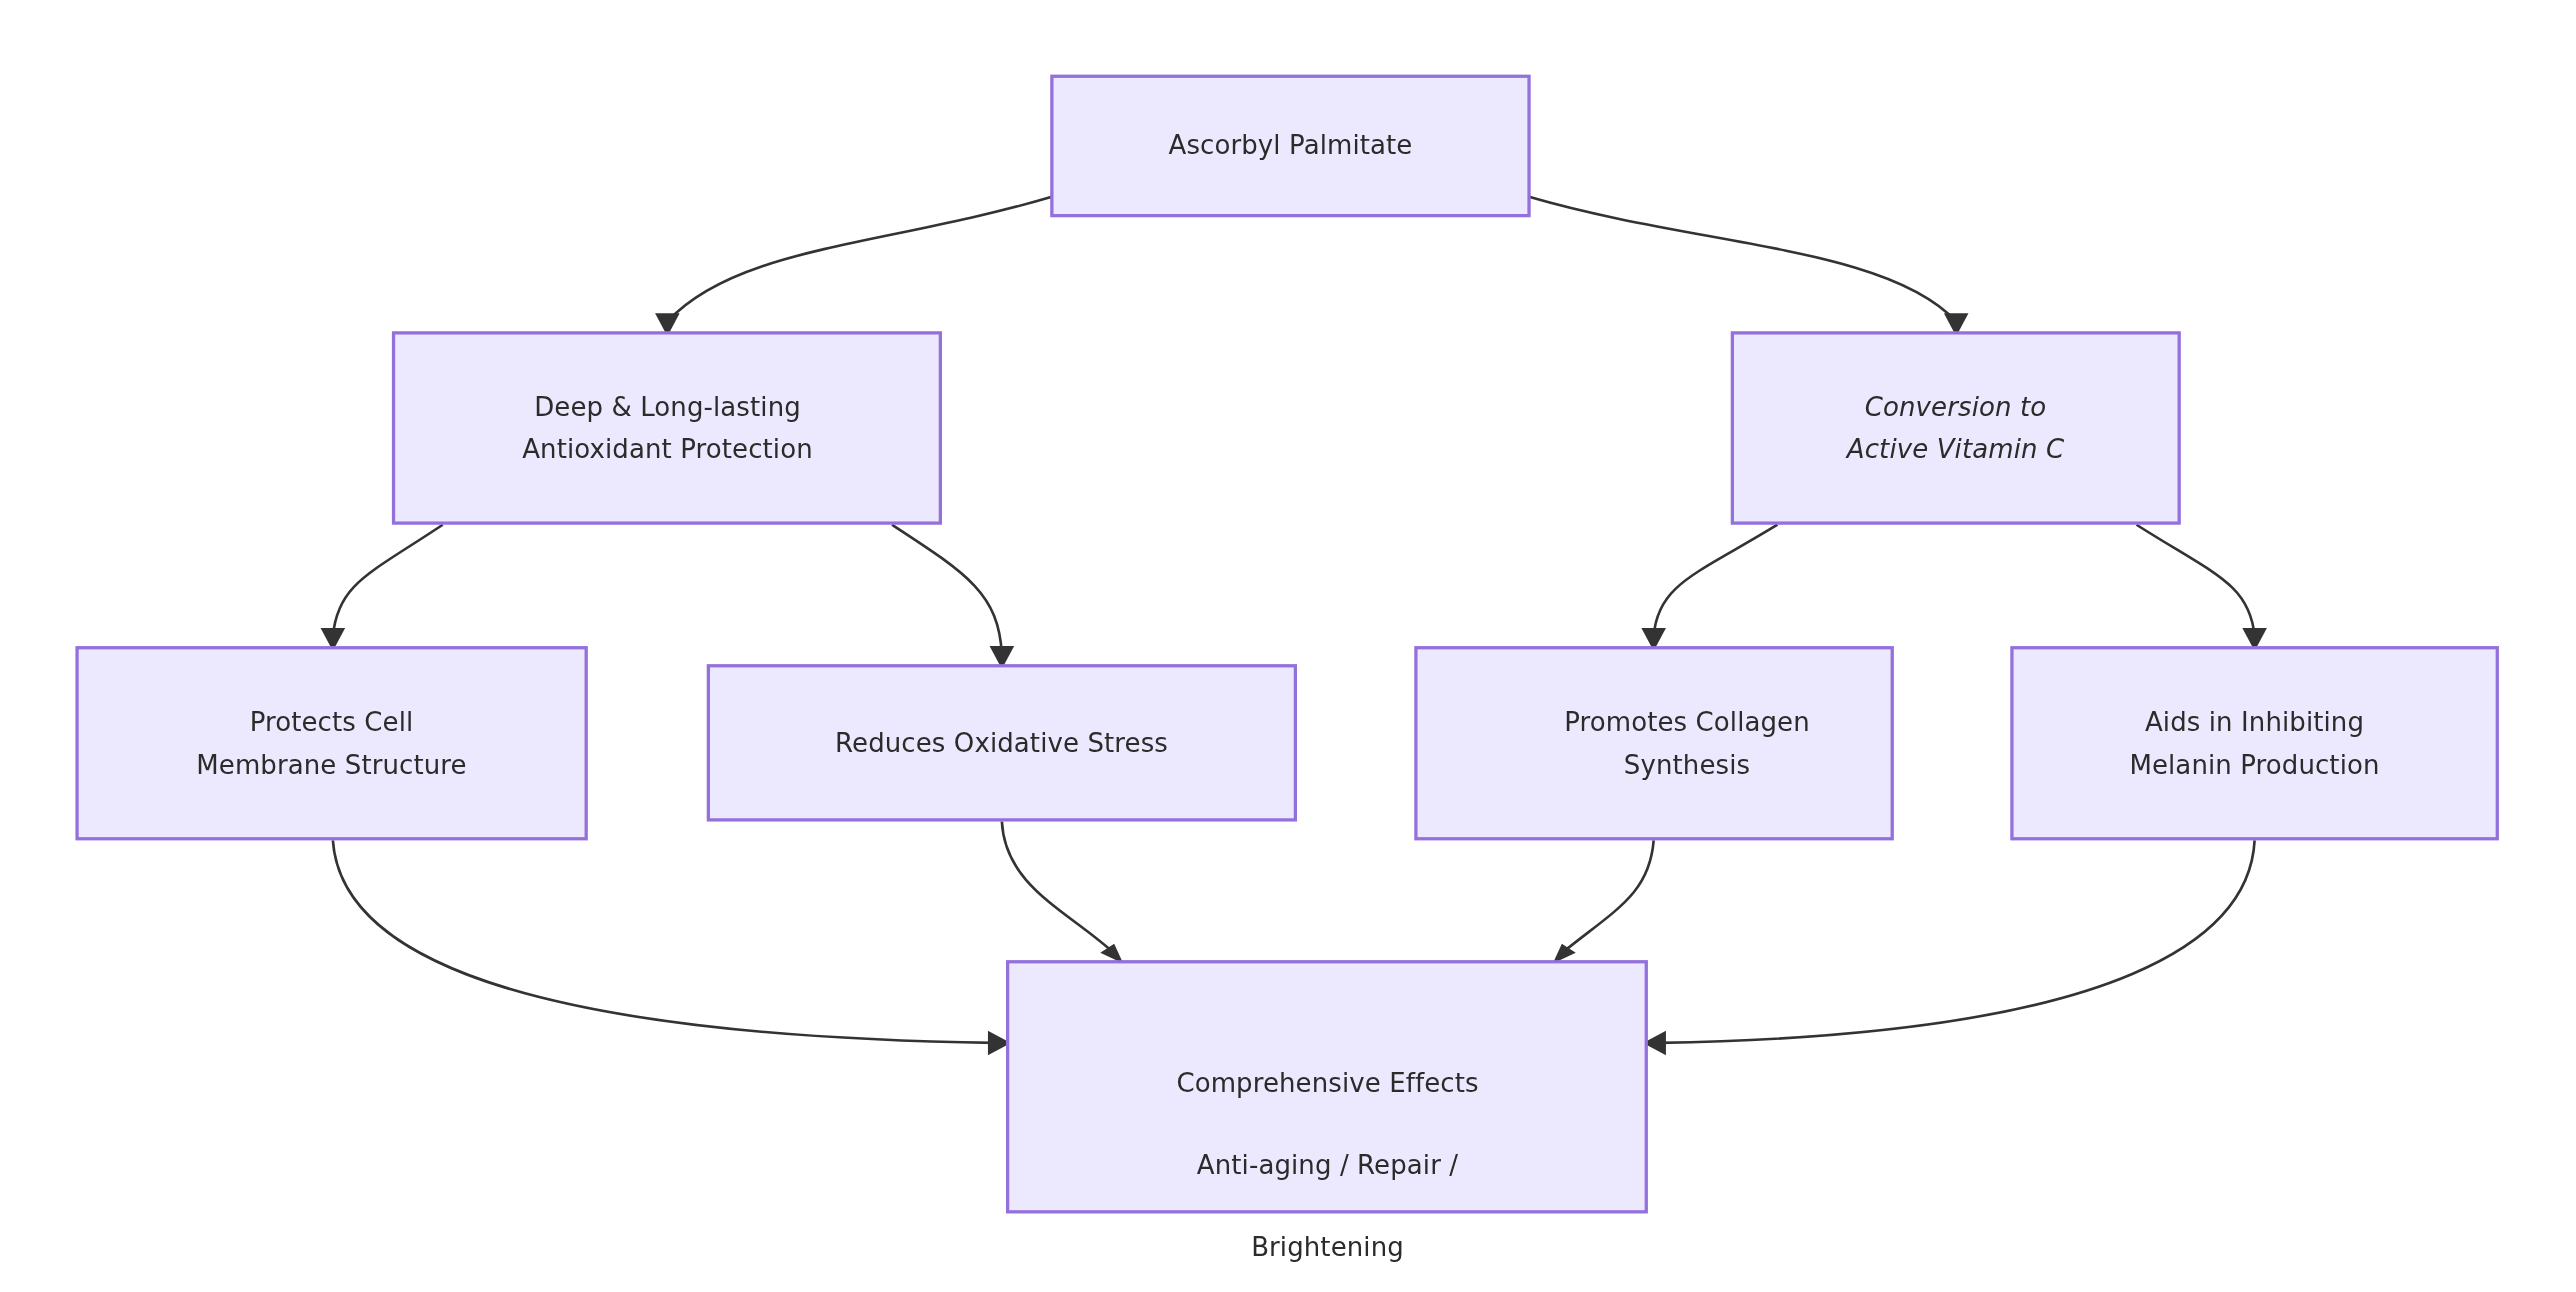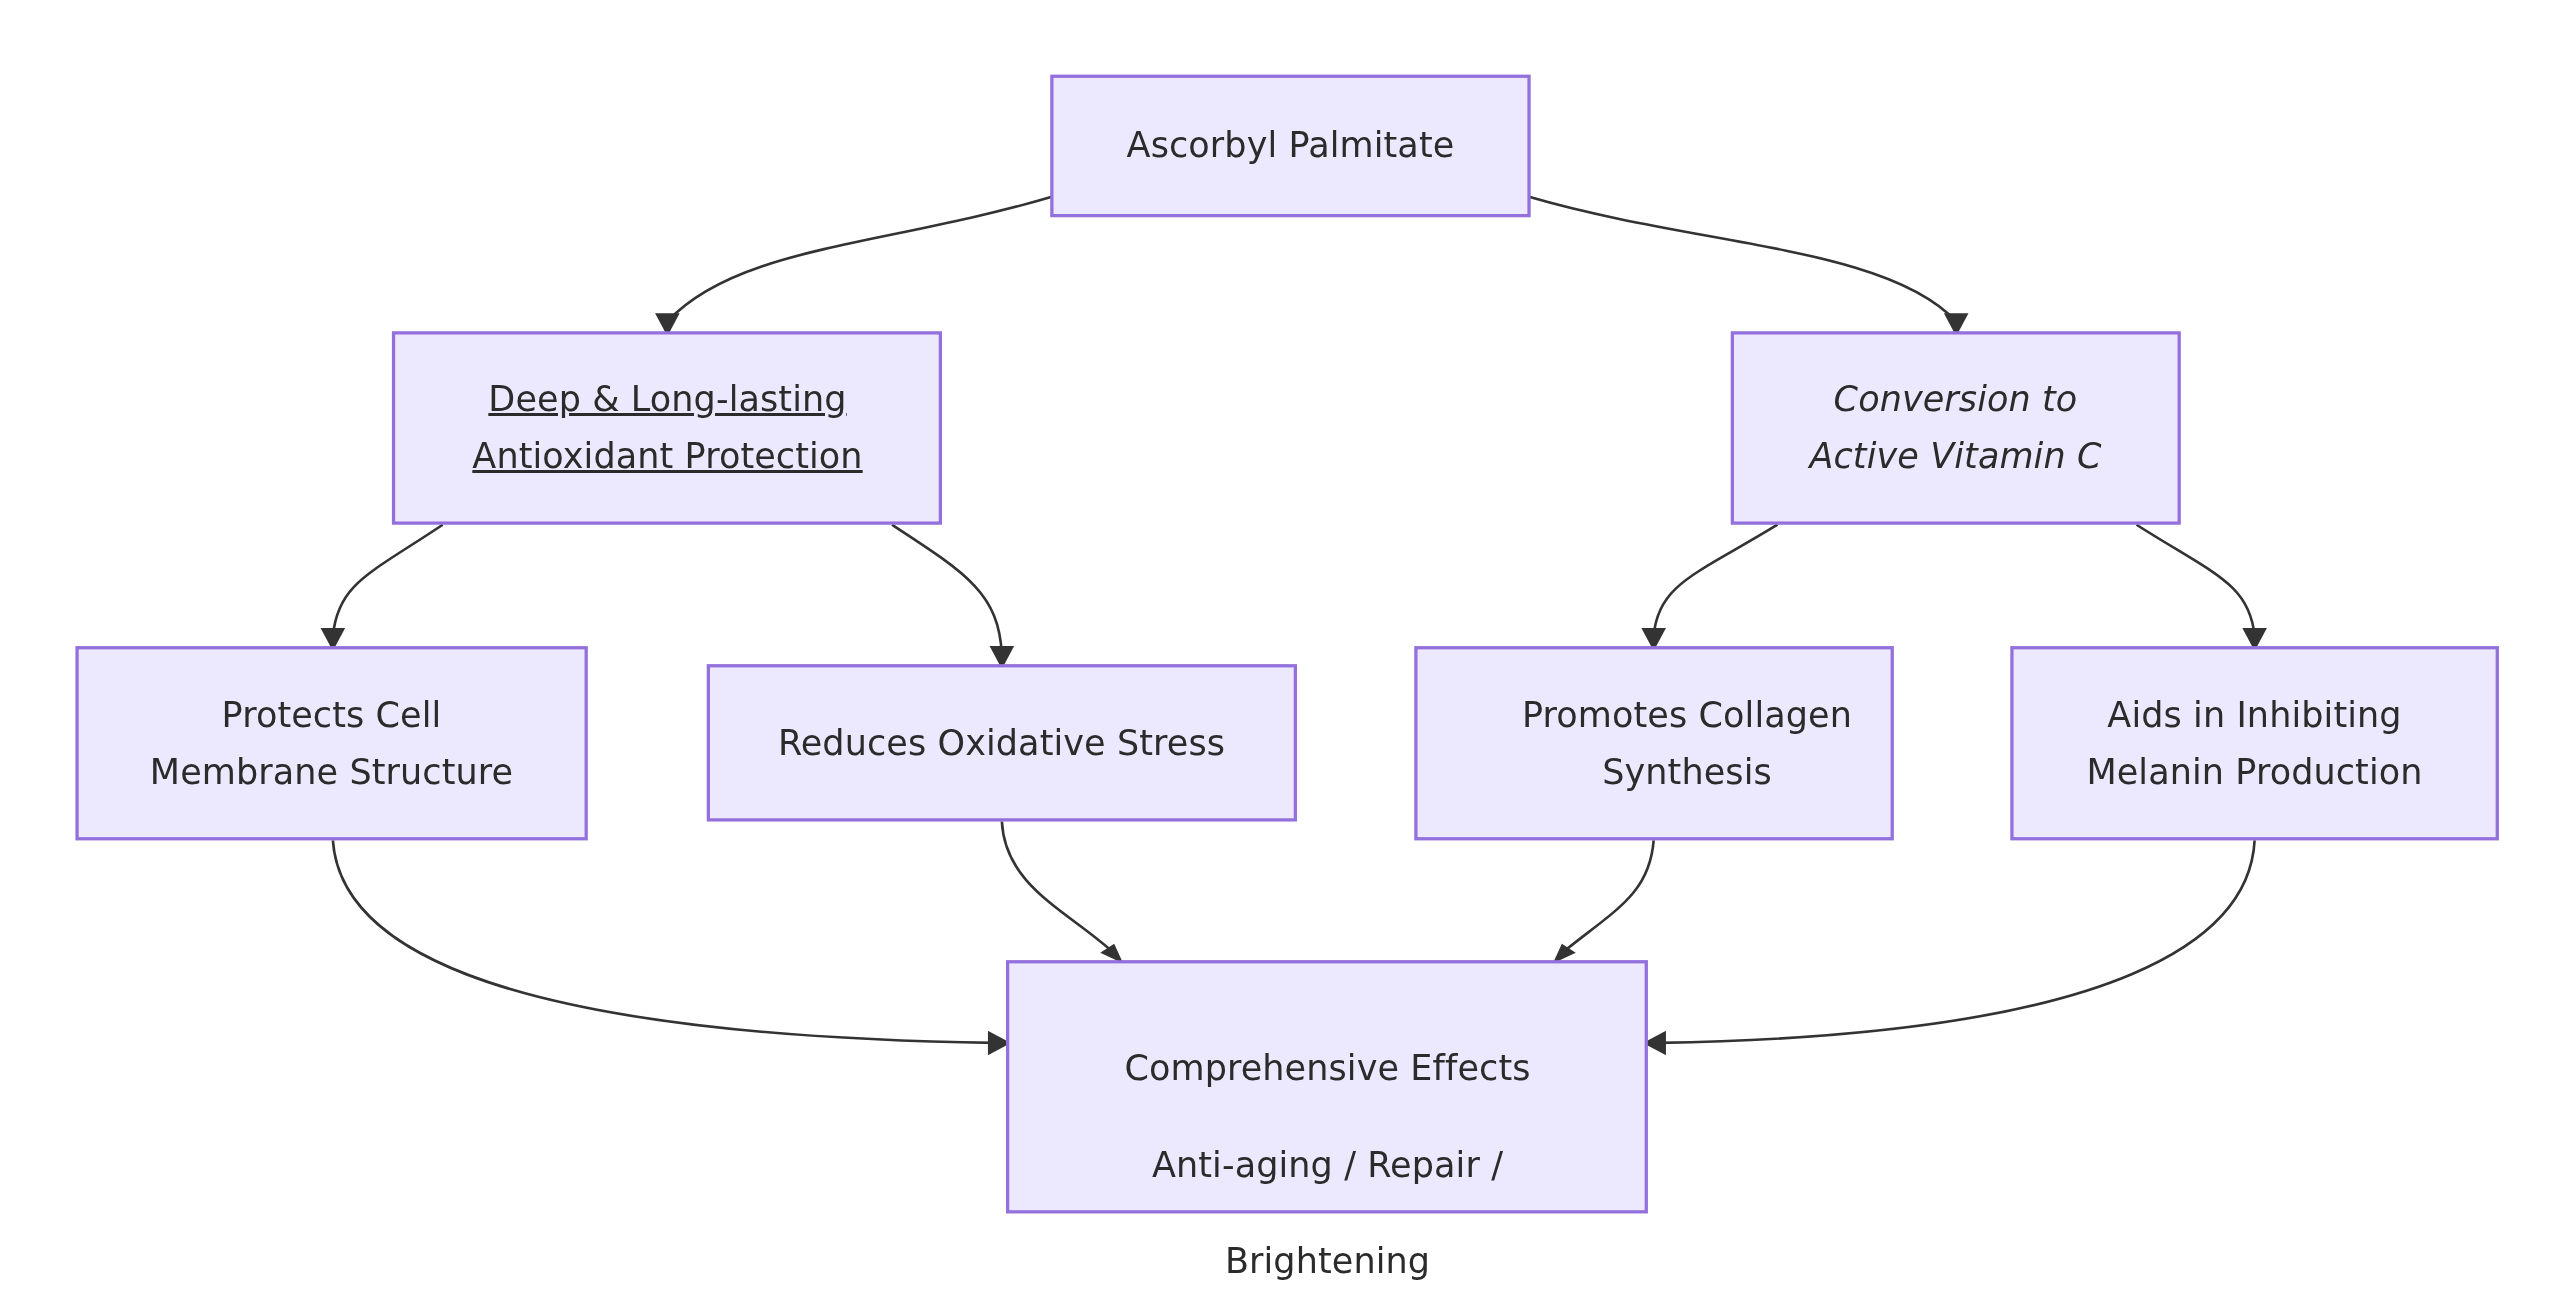--- a/index.html
+++ b/index.html
@@ -36,21 +36,21 @@
     stroke: none;
   }
   .node-label {
     position: absolute;
     display: flex;
     flex-direction: column;
     align-items: center;
     justify-content: center;
     text-align: center;
     color: #2b2b2b;
-    font-size: 35px;
+    font-size: 26px;
     line-height: 1.62;
     letter-spacing: 0.1px;
     font-family: "DejaVu Sans", "Liberation Sans", sans-serif;
     pointer-events: none;
     white-space: pre;
   }
   .node-label .line {
     display: block;
   }
 </style>
@@ -89,21 +89,21 @@
         <rect x="94" y="790" width="621" height="233" class="node-rect"></rect>
         <rect x="864" y="812" width="716" height="188" class="node-rect"></rect>
         <rect x="1727" y="790" width="581" height="233" class="node-rect"></rect>
         <rect x="2454" y="790" width="592" height="233" class="node-rect"></rect>
         <rect x="1229" y="1173" width="779" height="305" class="node-rect"></rect>
       </g>
   </svg>
 
   <div id="labels-layer">
       <div class="node-label" style="left: 1052px; top: 76px; width: 477px; height: 139px;"><span class="line">Ascorbyl Palmitate</span></div>
-      <div class="node-label" style="left: 394px; top: 333px; width: 547px; height: 190px; text-decoration: underline;"><span class="line">Deep &amp; Long-lasting</span><span class="line">Antioxidant Protection</span></div>
+      <div class="node-label" style="left: 394px; top: 333px; width: 547px; height: 190px;"><span class="line">Deep &amp; Long-lasting</span><span class="line">Antioxidant Protection</span></div>
       <div class="node-label" style="left: 1732px; top: 333px; width: 447px; height: 190px; font-style: italic;"><span class="line">Conversion to</span><span class="line">Active Vitamin C</span></div>
       <div class="node-label" style="left: 77px; top: 648px; width: 509px; height: 191px;"><span class="line">Protects Cell</span><span class="line">Membrane Structure</span></div>
       <div class="node-label" style="left: 708px; top: 666px; width: 587px; height: 154px;"><span class="line">Reduces Oxidative Stress</span></div>
       <div class="node-label" style="left: 1416px; top: 648px; width: 476px; height: 191px; padding-left: 33px;"><span class="line">Promotes Collagen</span><span class="line">Synthesis</span></div>
       <div class="node-label" style="left: 2012px; top: 648px; width: 485px; height: 191px; text-align: center;"><span class="line">Aids in Inhibiting</span><span class="line">Melanin Production</span></div>
       <div class="node-label" style="left: 1008px; top: 1003px; width: 639px; height: 324px; gap: 40px;"><span class="line">Comprehensive Effects</span><span class="line">Anti-aging / Repair /</span><span class="line">Brightening</span></div>
     </div>
 
 </div>
 

